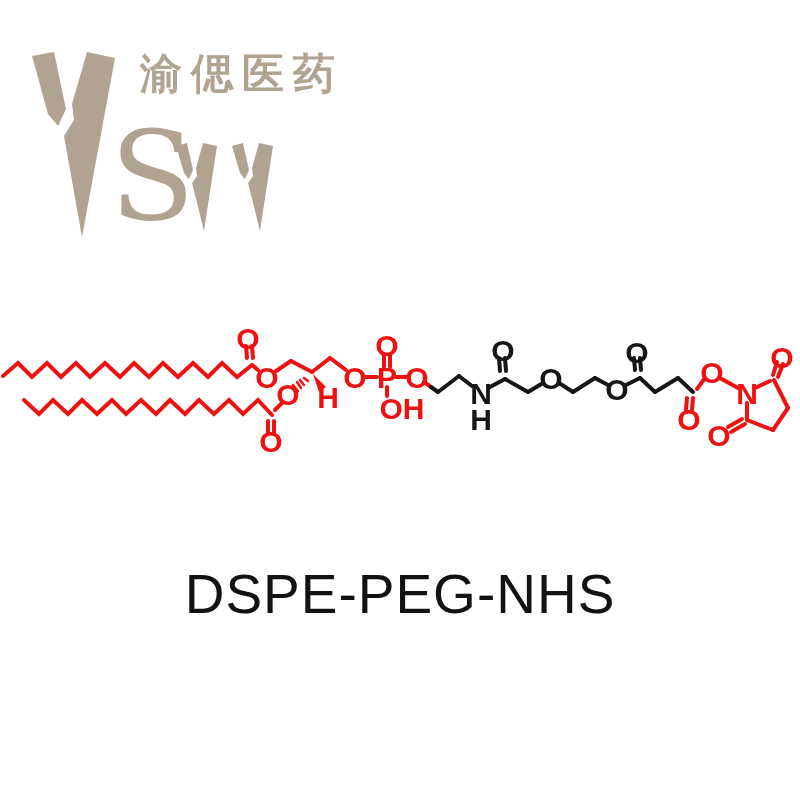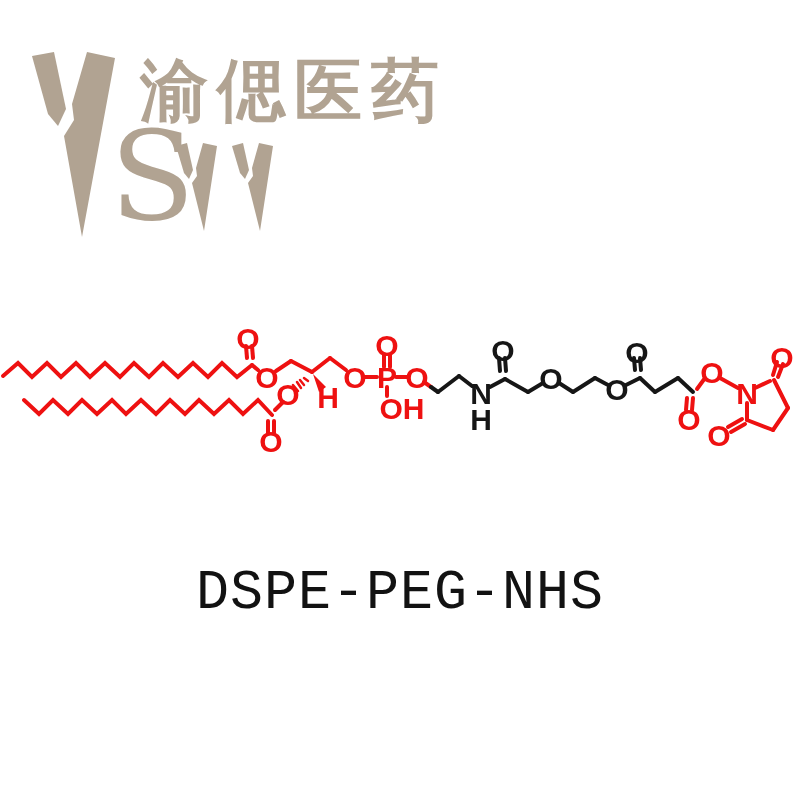--- a/index.html
+++ b/index.html
@@ -5,33 +5,33 @@
   html,body{margin:0;padding:0;}
   body{
     width:800px;height:800px;position:relative;background:#ffffff;
     font-family:"Liberation Sans",sans-serif;overflow:hidden;
   }
   .logo-wrap{position:absolute;left:0;top:0;width:460px;height:260px;}
   .logo-svg{position:absolute;left:0;top:0;}
   .logo-cjk{
     position:absolute;left:140px;top:46px;
     font-family:"DejaVu Serif","Liberation Serif",serif;
-    font-size:68px;font-weight:600;letter-spacing:9px;white-space:nowrap;
+    font-size:42px;font-weight:600;letter-spacing:9px;white-space:nowrap;
   }
   .logo-s{
     position:absolute;left:110px;top:114px;
     font-family:"DejaVu Serif","Liberation Serif",serif;
     font-size:124px;font-weight:400;line-height:1;
   }
   .mol-svg{position:absolute;left:0;top:0;}
   .title{
     position:absolute;left:0;top:562px;width:800px;
     box-sizing:border-box;
     text-align:center;font-size:55px;font-weight:400;letter-spacing:1px;
-    font-family:Liberation Mono, monospace;white-space:nowrap;
+    font-family:Liberation Sans, sans-serif;white-space:nowrap;
   }
 </style>
 </head>
 <body style="background: rgb(255, 255, 255);">
 
 <div class="logo-wrap">
   <svg class="logo-svg" width="300" height="260" viewBox="0 0 300 260">
 
     <g transform="translate(32,52)">
       <path d="M0,4 L22,0 L34,57 L26,74 L16,62 Z" class="lg" fill="#b1a392"></path>

